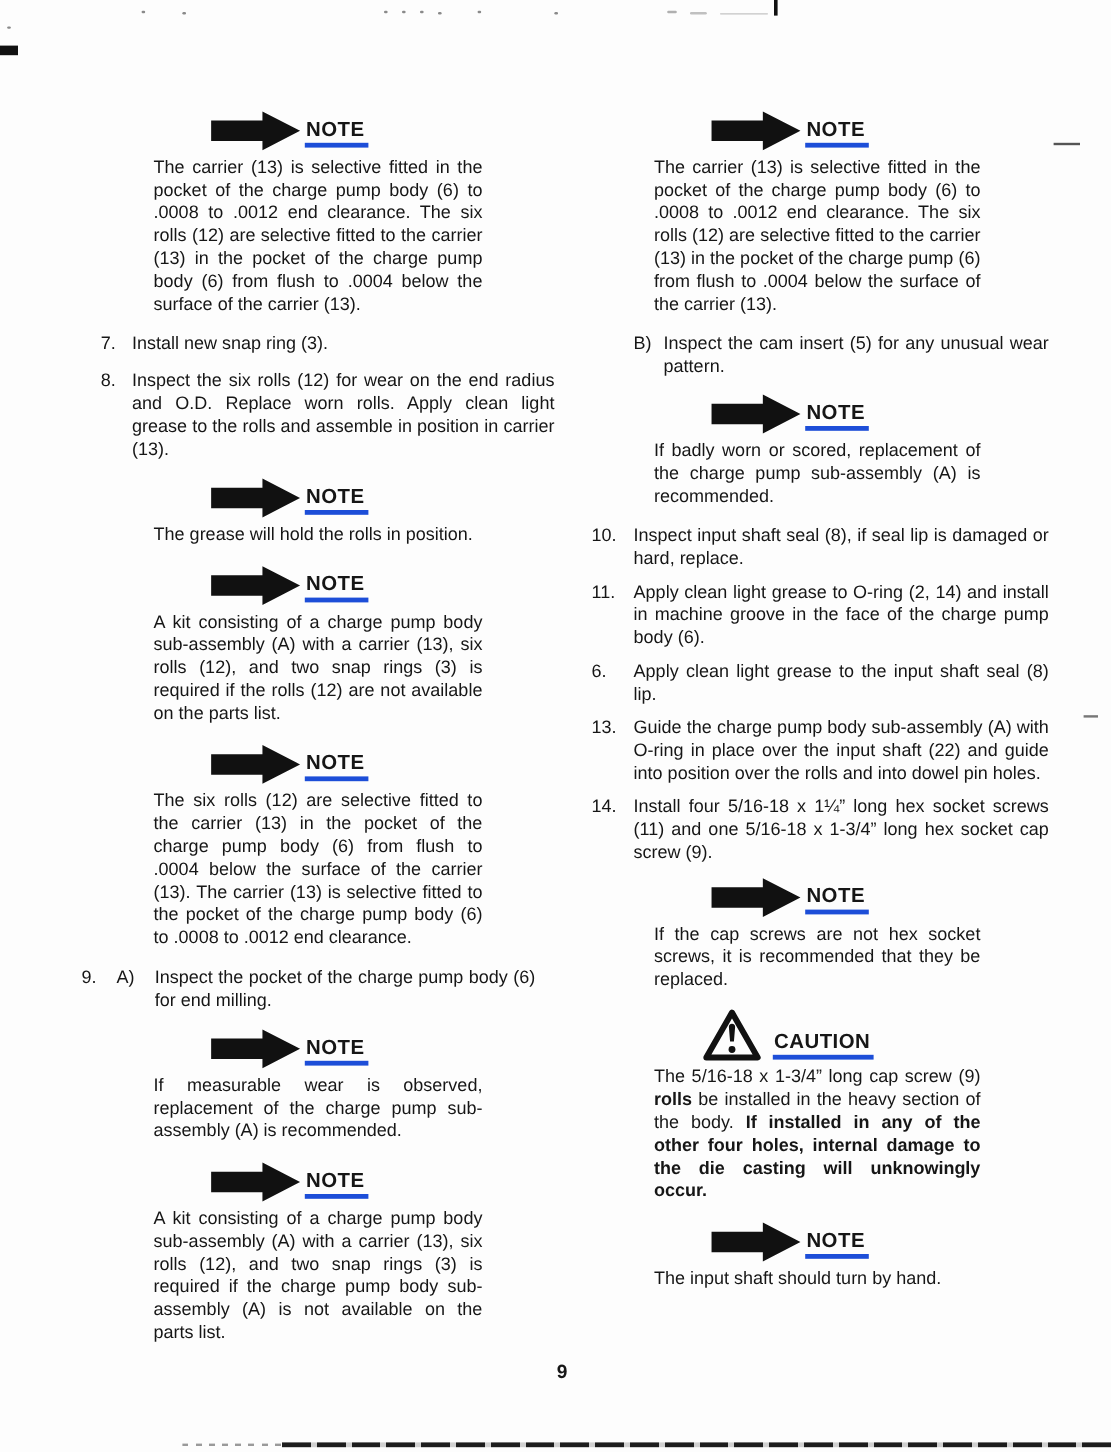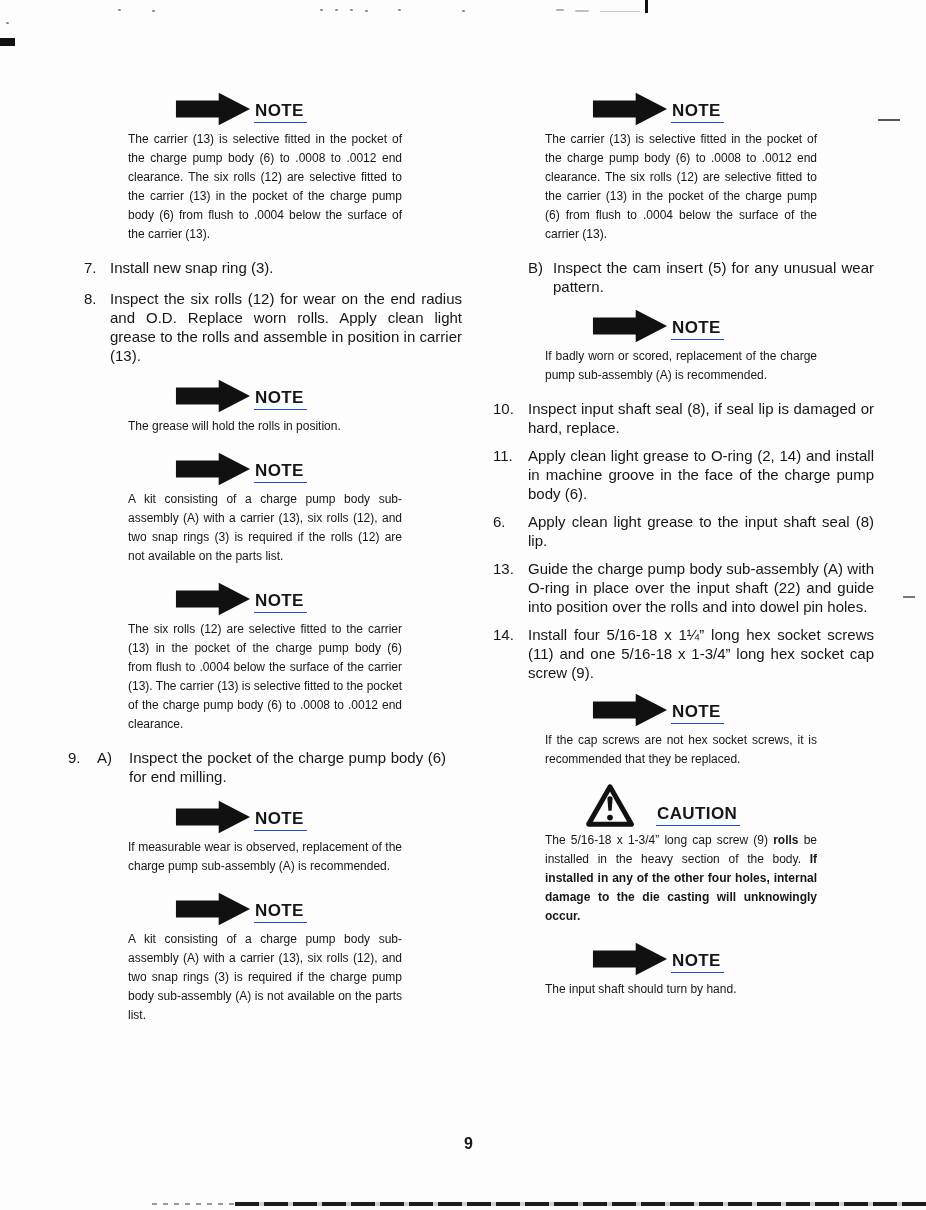--- a/index.html
+++ b/index.html
@@ -14,28 +14,28 @@
   .col{position:absolute;top:88px;}
   .col-left{left:66px;width:396px;}
   .col-right{left:492px;width:382px;}
 
   .note-block{margin:0 0 14px 62px;width:274px;}
   .col-right .note-block{margin-left:53px;width:272px;}
   .note-header{display:flex;align-items:flex-end;gap:2px;margin:2px 0 2px 46px;}
   .arrow-svg{display:block;}
   .note-label{
     font-weight:700;font-size:17px;letter-spacing:.4px;
-    border-bottom:1px solid #1d4ed8;
+    border-bottom:4px solid #1d4ed8;
     padding:0 3px 1px 1px;margin-bottom:5px;
     white-space:nowrap;
   }
-  .caution-header{display:flex;align-items:flex-end;gap:21px;margin:2px 0 3px 40px;}
+  .caution-header{display:flex;align-items:flex-end;gap:9px;margin:2px 0 3px 40px;}
   .caution-header .note-label{margin-bottom:2px;}
   .note-text{
-    margin:0;font-size:12px;line-height:19px;text-align:justify;
+    margin:0;font-size:15px;line-height:19px;text-align:justify;
   }
   .item{
     display:grid;grid-template-columns:26px 1fr;
     margin:0 0 12px 18px;
     font-size:15px;line-height:19px;
   }
   .col-left .item{width:378px;}
   .item-9{grid-template-columns:29px 32px 1fr;margin-left:2px;width:394px;}
   .col-right .item{grid-template-columns:35px 1fr;margin-left:1px;width:381px;margin-bottom:9px;}
   .col-right .item-letter-row{grid-template-columns:25px 1fr;margin-left:36px;width:346px;margin-bottom:11px;}

